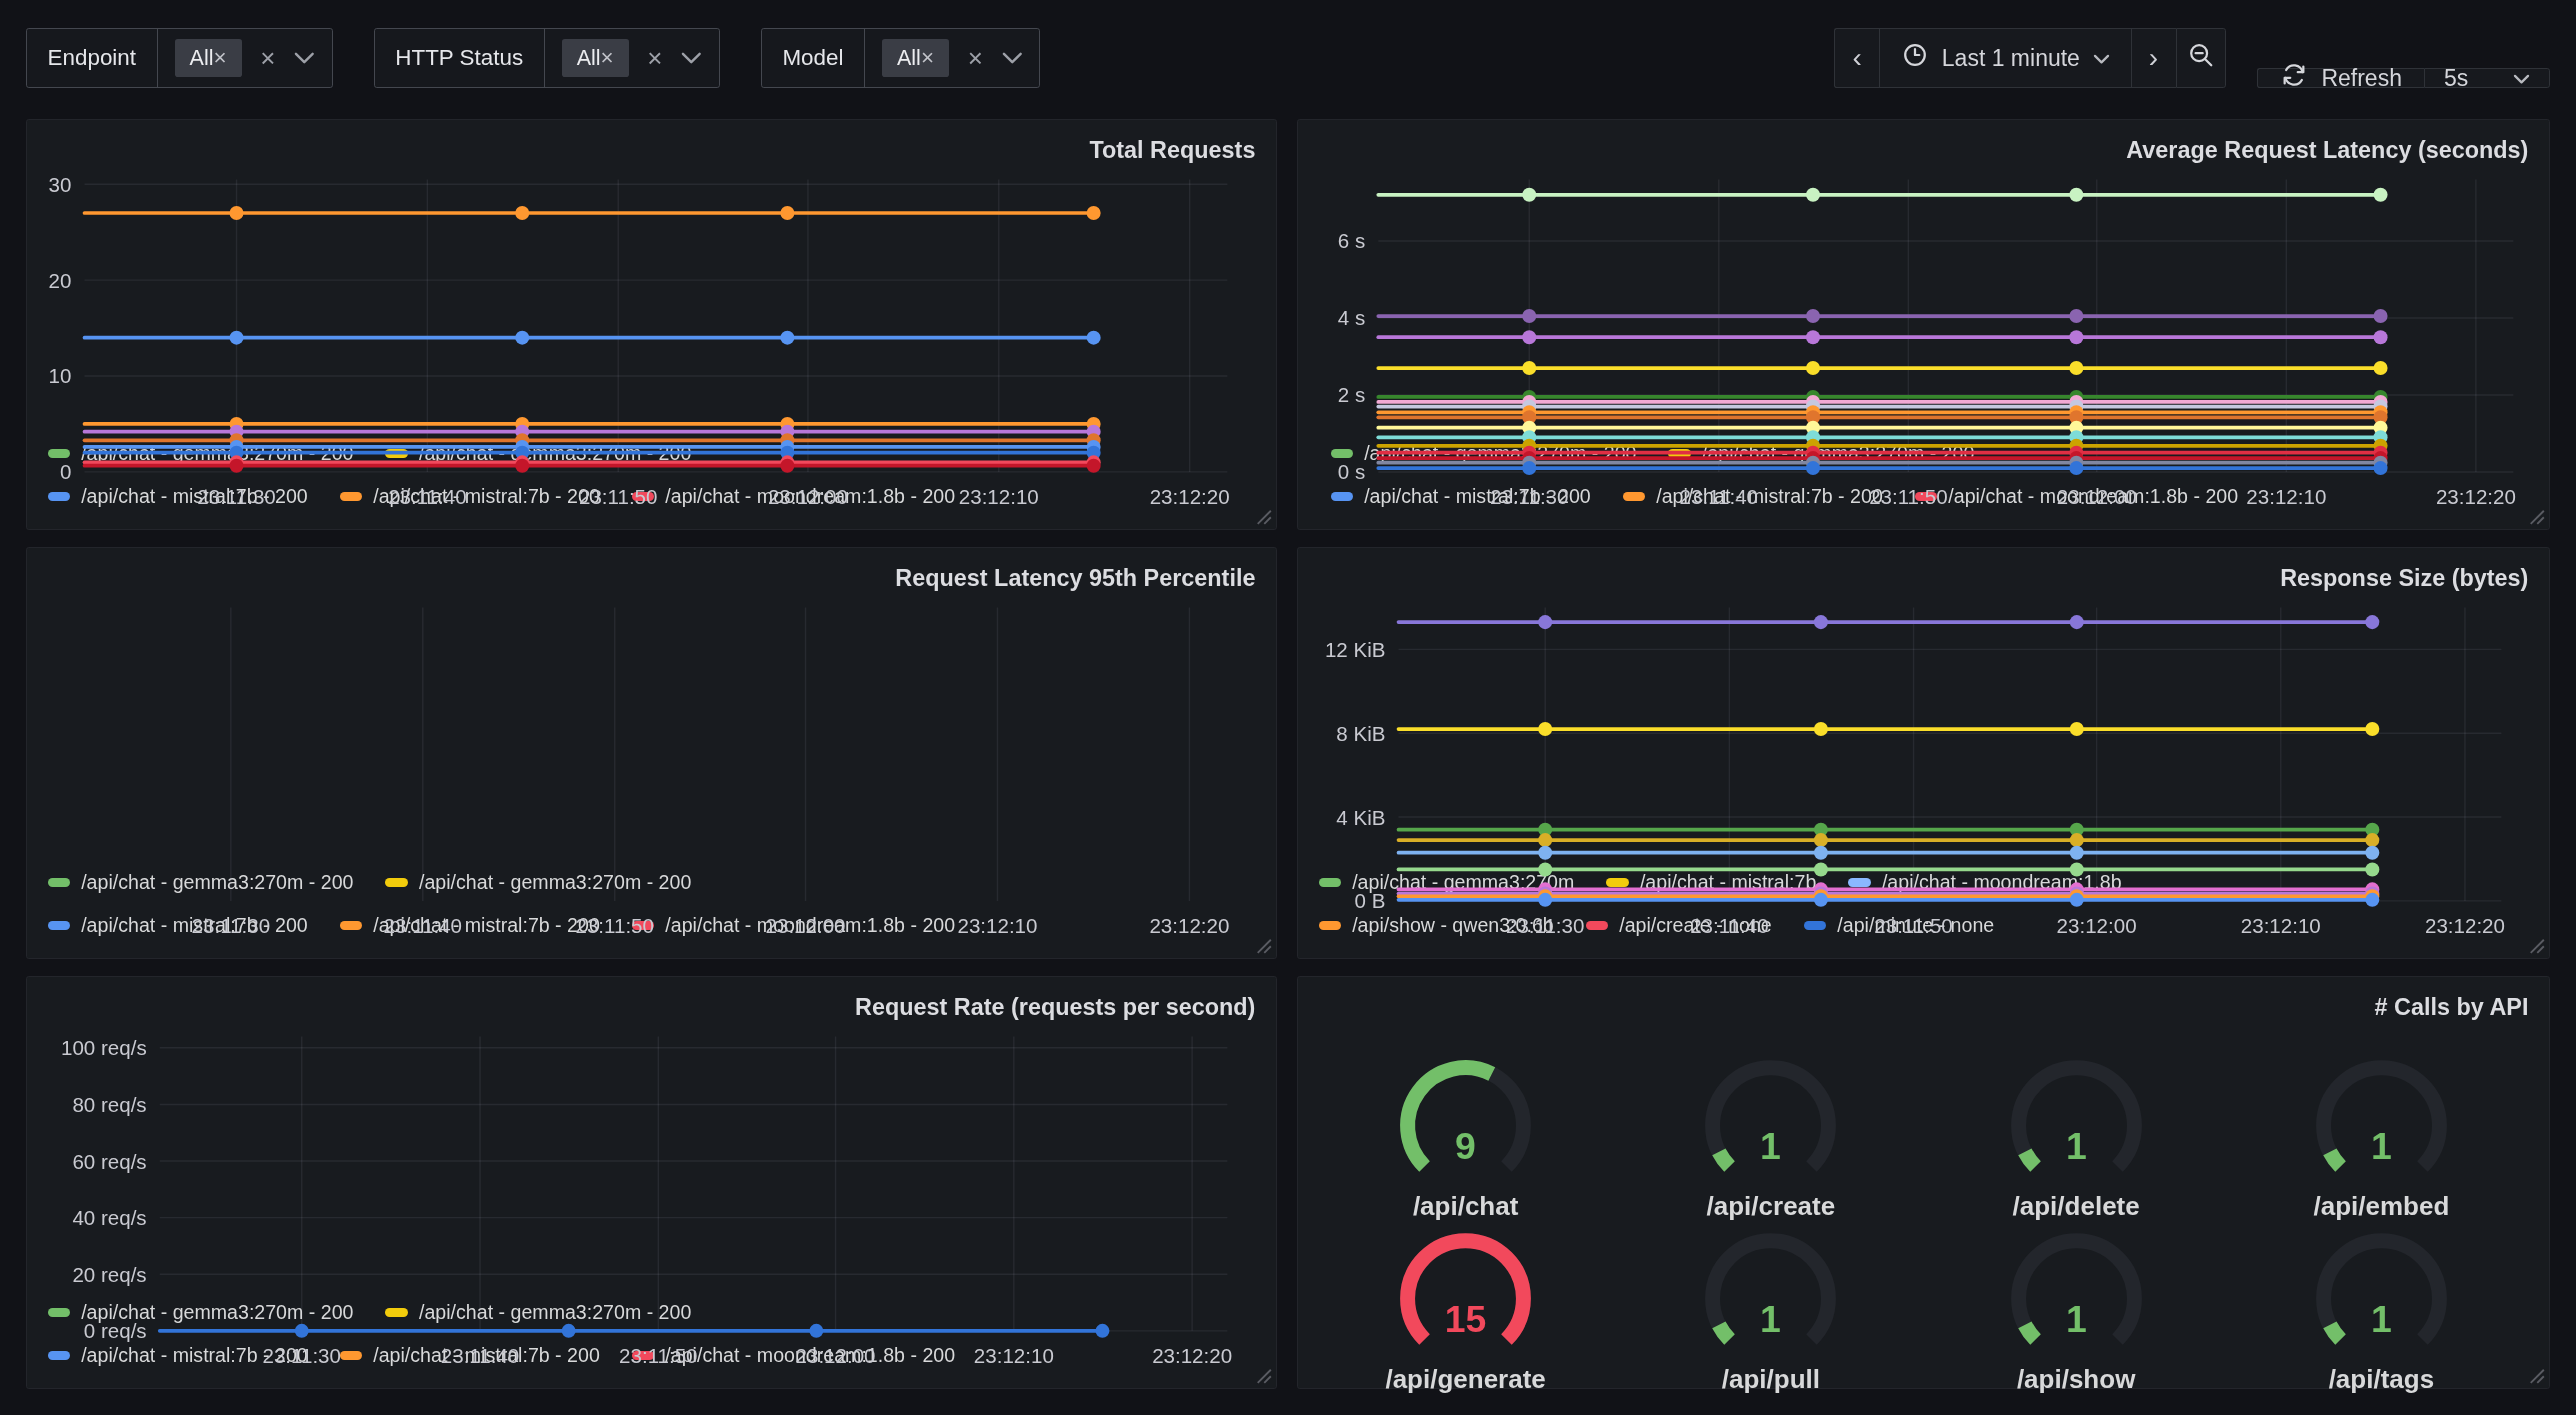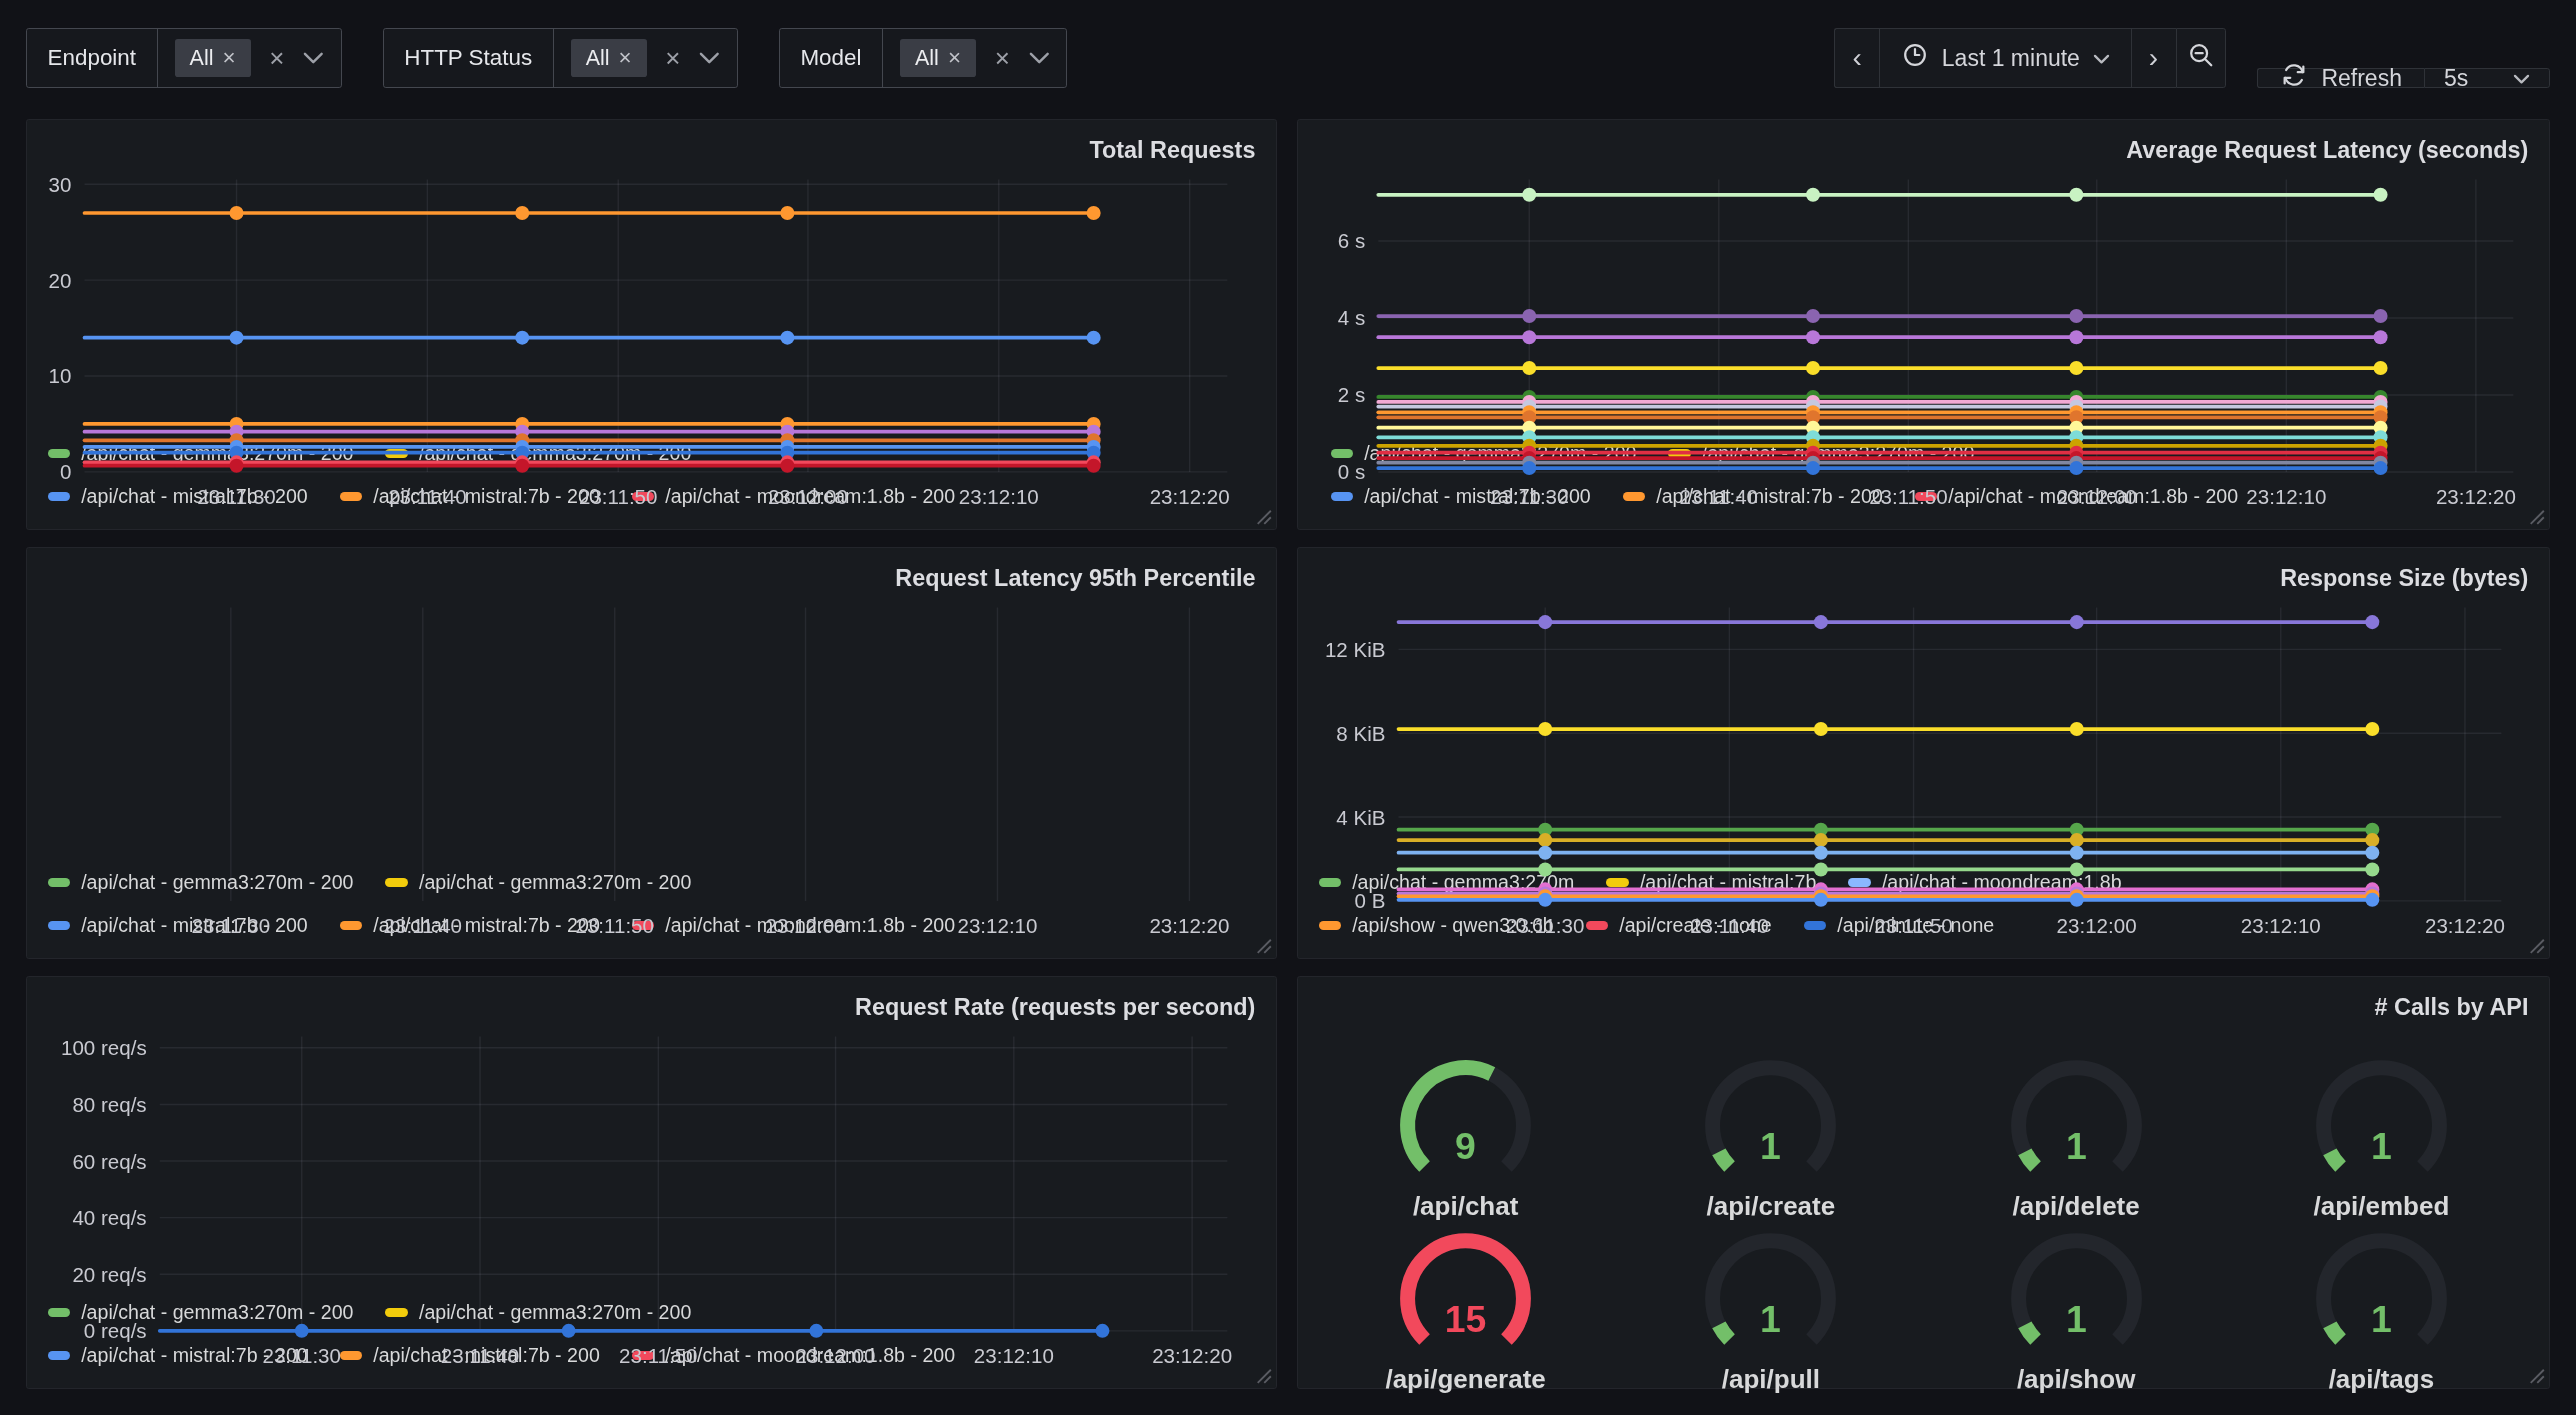--- a/index.html
+++ b/index.html
@@ -20,21 +20,21 @@
   .filter {
     display:flex; align-items:stretch; border:0.9px solid #44474f; border-radius:2.8px;
     background:#16181d;
   }
   .filter-label {
     display:flex; align-items:center; padding:0 20.6px; font-size:22.4px; color:#e6e7eb;
     border-right:0.9px solid #44474f; white-space:nowrap;
   }
   .filter-value { display:flex; align-items:center; padding:0 17px; gap:18.7px; }
   .pill {
-    display:flex; align-items:center; gap:9px; background:#3a3d45; border-radius:2.8px;
+    display:flex; align-items:center; gap:0; background:#3a3d45; border-radius:2.8px;
     padding:6.5px 15px; font-size:21.5px; color:#ecedf0; cursor:pointer;
   }
   .pill .x { color:#c2c4ca; font-size:22.4px; line-height:1; }
   .clear-x { color:#9da0a8; font-size:26px; line-height:1; cursor:pointer; }
   .chev { display:inline-block; }
   .chev svg { display:block; }
   .right-controls { margin-left:auto; display:flex; align-items:stretch; gap:7.5px; }
   .btn {
     display:flex; align-items:center; justify-content:center; gap:13px;
     background:#17191e; border:0.9px solid #2f3238; border-radius:2.8px;

